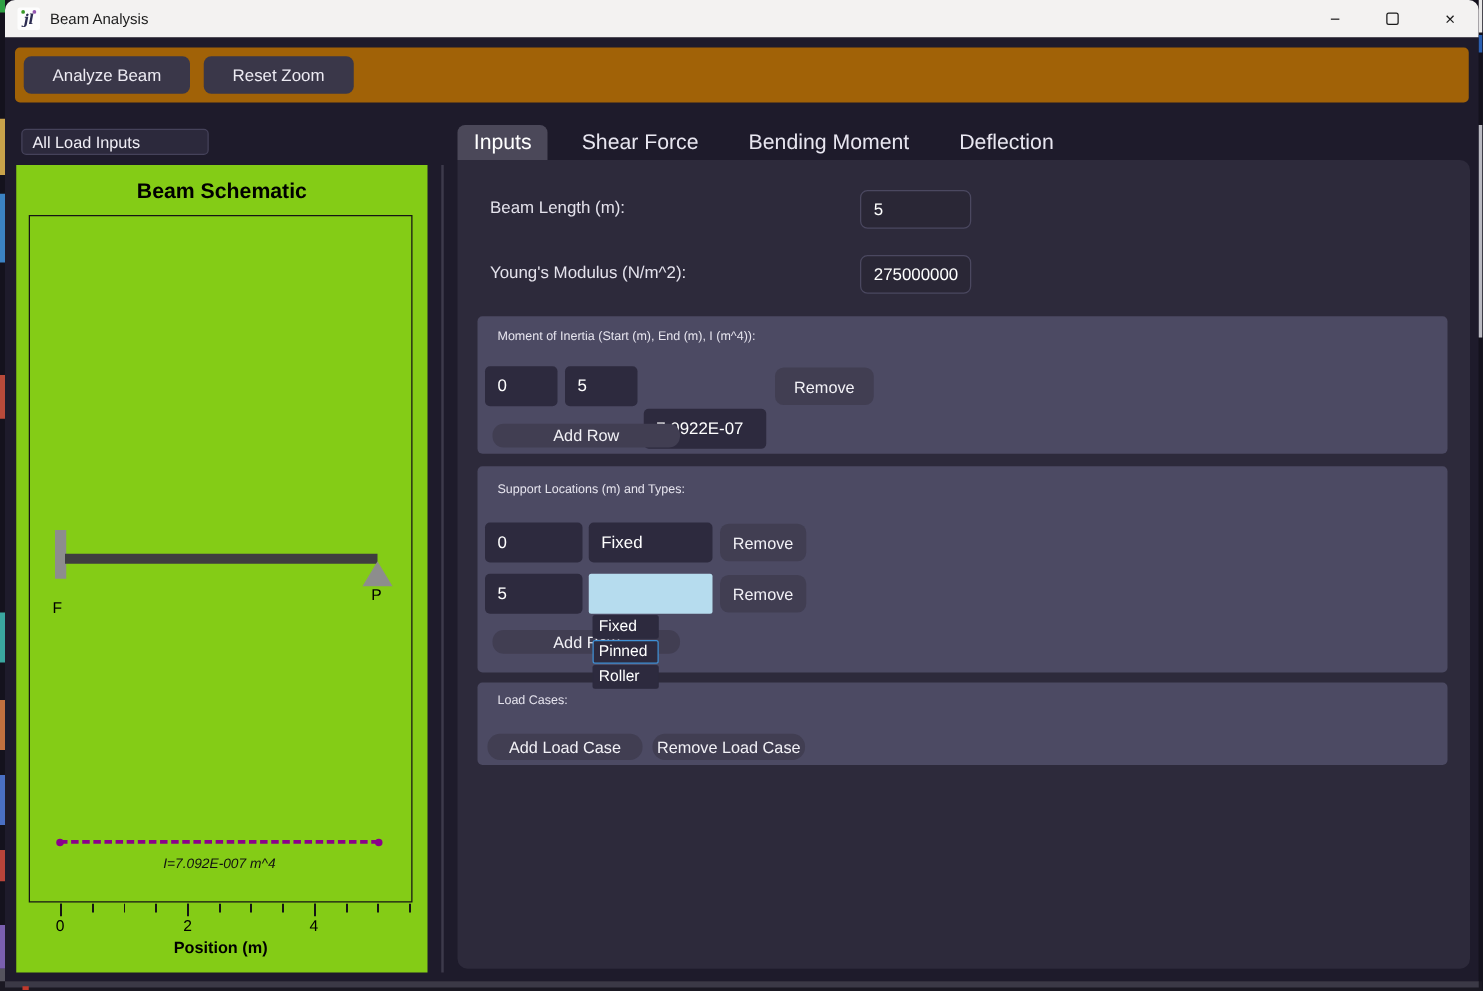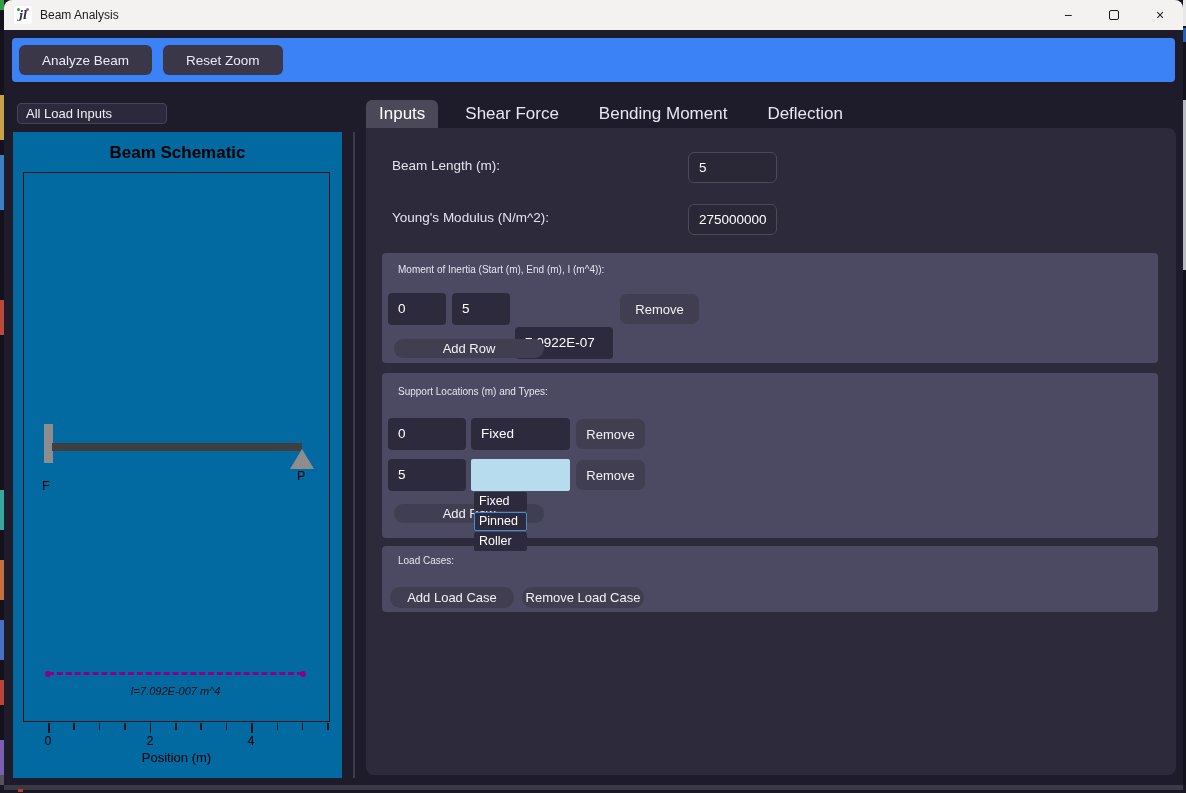--- a/index.html
+++ b/index.html
@@ -19,29 +19,29 @@
   .title-text { font-size:12px; color:#1c1c1c; }
   .win-controls { margin-left:auto; display:flex; align-items:center; height:100%; }
   .win-btn { width:46px; height:100%; display:flex; align-items:center; justify-content:center;
              font-size:14px; color:#1a1a1a; }
   .win-btn .boxglyph { width:10px; height:10px; border:1.2px solid #1a1a1a; border-radius:2px; }
 
   .window-body { position:absolute; left:4px; top:30px; right:3px; bottom:8px; background:#1e1b2b; }
 
   
   .toolbar { position:absolute; left:8px; right:8px; top:8px; height:44px;
-             background:#3b82f6; border-radius:4px; display:flex; align-items:center; gap:11px; padding-left:7px; }
+             background:#a16207; border-radius:4px; display:flex; align-items:center; gap:11px; padding-left:7px; }
   .tb-btn { height:30px; padding:0 23px; background:#3a3749; border-radius:6px; color:#eceaf2;
             font-size:13.5px; display:flex; align-items:center; justify-content:center; }
 
   
   .loadcase-combo { position:absolute; left:13px; top:73px; width:150px; height:21px;
                     background:#2c293c; border:1px solid #45425a; border-radius:4px;
                     color:#f0eef6; font-size:13px; line-height:19px; padding-left:8px; }
-  .chart-card { position:absolute; left:9px; top:102px; width:329px; height:646px; background:#0369a1; }
+  .chart-card { position:absolute; left:9px; top:102px; width:329px; height:646px; background:#84cc16; }
   .chart-title { position:absolute; left:0; top:11px; width:100%; text-align:center;
                  font-size:17px; font-weight:bold; color:#000; }
   .plot-box { position:absolute; left:10px; top:40px; width:307px; height:550px; border:1.5px solid #151515; }
   .beam-bar { position:absolute; left:39px; top:311px; width:250px; height:8px; background:#3f3f3f; }
   .support-fixed { position:absolute; left:31px; top:292px; width:9px; height:39px; background:#8d8d8d; }
   .support-pin { position:absolute; left:277px; top:317px; width:0; height:0;
                  border-left:12px solid transparent; border-right:12px solid transparent;
                  border-bottom:20px solid #8d8d8d; }
   .lbl-F { position:absolute; left:29px; top:347px; font-size:12.5px; color:#000; }
   .lbl-P { position:absolute; left:284px; top:337px; font-size:12.5px; color:#000; }
@@ -50,21 +50,21 @@
                  border-radius:50%; background:#8b008b; }
   .inertia-line .dotL { left:-3px; } .inertia-line .dotR { right:-3px; }
   .inertia-label { position:absolute; left:35px; top:553px; width:255px; text-align:center;
                    font-size:11px; color:#111;font-style:italic; }
   .ticks-minor { position:absolute; left:35px; top:591px; width:282px; height:7px;
      background:repeating-linear-gradient(90deg,#151515 0 1.5px,transparent 1.5px 25.4px); }
   .ticks-major { position:absolute; left:35px; top:591px; width:282px; height:10px;
      background:repeating-linear-gradient(90deg,#151515 0 1.5px,transparent 1.5px 101.6px); }
   .tick-label { position:absolute; top:602px; transform:translateX(-50%); font-size:12.5px; color:#000; }
   .x-axis-label { position:absolute; left:10px; top:618px; width:307px; text-align:center;
-                  font-size:13px; color:#000; }
+                  font-size:13px; color:#000;font-weight:bold; }
   .v-divider { position:absolute; left:349px; top:102px; width:2px; height:646px; background:#3d3a4b; }
 
   
   .tabs { position:absolute; left:362px; top:70px; display:flex; gap:14px; height:28px; }
   .tab { padding:0 13px; line-height:28px; font-size:17px; color:#e8e6f0; }
   .tab.selected { background:#4b4859; border-radius:6px 6px 0 0; color:#fff; }
   .content-panel { position:absolute; left:362px; top:98px; width:810px; height:647px;
                    background:#2d2a3b; border-radius:0 8px 8px 8px; }
   .field-label { position:absolute; left:26px; font-size:13.5px; color:#e4e2ec; }
   .field-input { position:absolute; left:322px; width:89px; height:31px; background:#2a2736;

